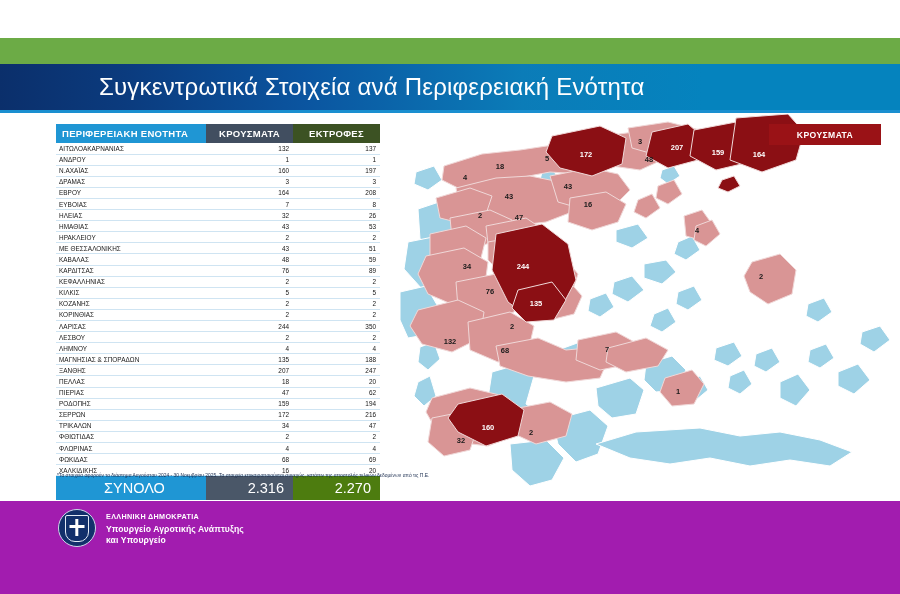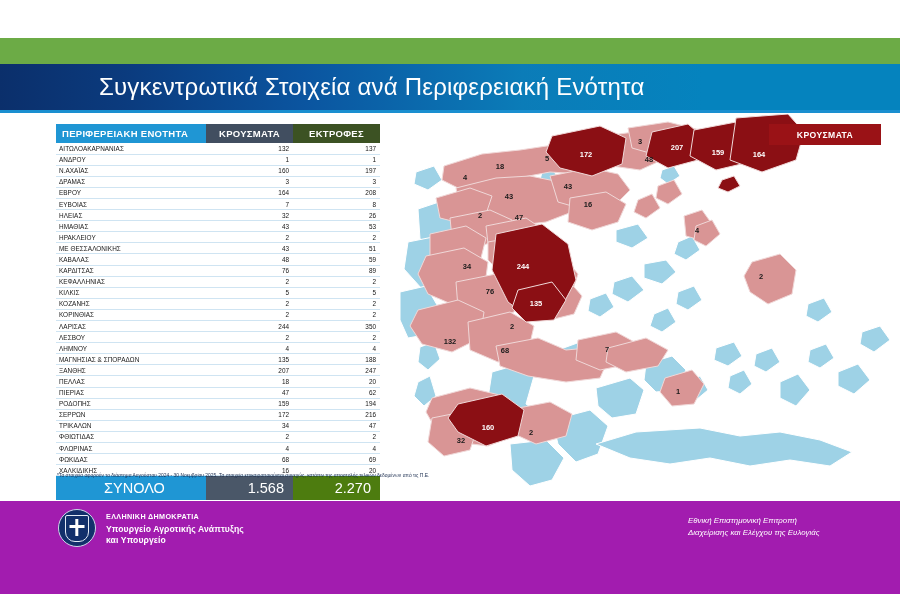--- a/index.html
+++ b/index.html
@@ -367,21 +367,21 @@
         </tr>
         <tr>
           <td class="t-name">ΧΑΛΚΙΔΙΚΗΣ</td>
           <td class="t-num">16</td>
           <td class="t-num">20</td>
         </tr>
       </tbody>
     <tfoot>
       <tr>
         <td class="f-name">ΣΥΝΟΛΟ</td>
-        <td class="f-kr">1.568</td>
+        <td class="f-kr">2.316</td>
         <td class="f-ek">2.270</td>
       </tr>
     </tfoot>
   </table>
 </div>
 
 <div class="footnote">*Τα στοιχεία αφορούν το διάστημα Αυγούστου 2024 - 30 Νοεμβρίου 2025. Τα στοιχεία επικαιροποιούνται συνεχώς, κατόπιν της αποστολής τελικών δεδομένων από τις Π.Ε.</div>
 
 <div class="map-area">
   <svg width="500" height="375" viewBox="0 0 500 375">
@@ -517,17 +517,13 @@
       <div class="inner"></div>
       <div class="cross-v"></div>
       <div class="cross-h"></div>
     </div>
     <div class="footer-texts">
       <div class="f-line1">ΕΛΛΗΝΙΚΗ ΔΗΜΟΚΡΑΤΙΑ</div>
       <div class="f-line2">Υπουργείο Αγροτικής Ανάπτυξης</div>
       <div class="f-line3">και Υπουργείο</div>
     </div>
   </div>
-  <div class="footer-right">
-    <div>Εθνική Επιστημονική Επιτροπή</div>
-    <div>Διαχείρισης και Ελέγχου της Ευλογιάς</div>
-  </div>
 </div>
 
 </body></html>

